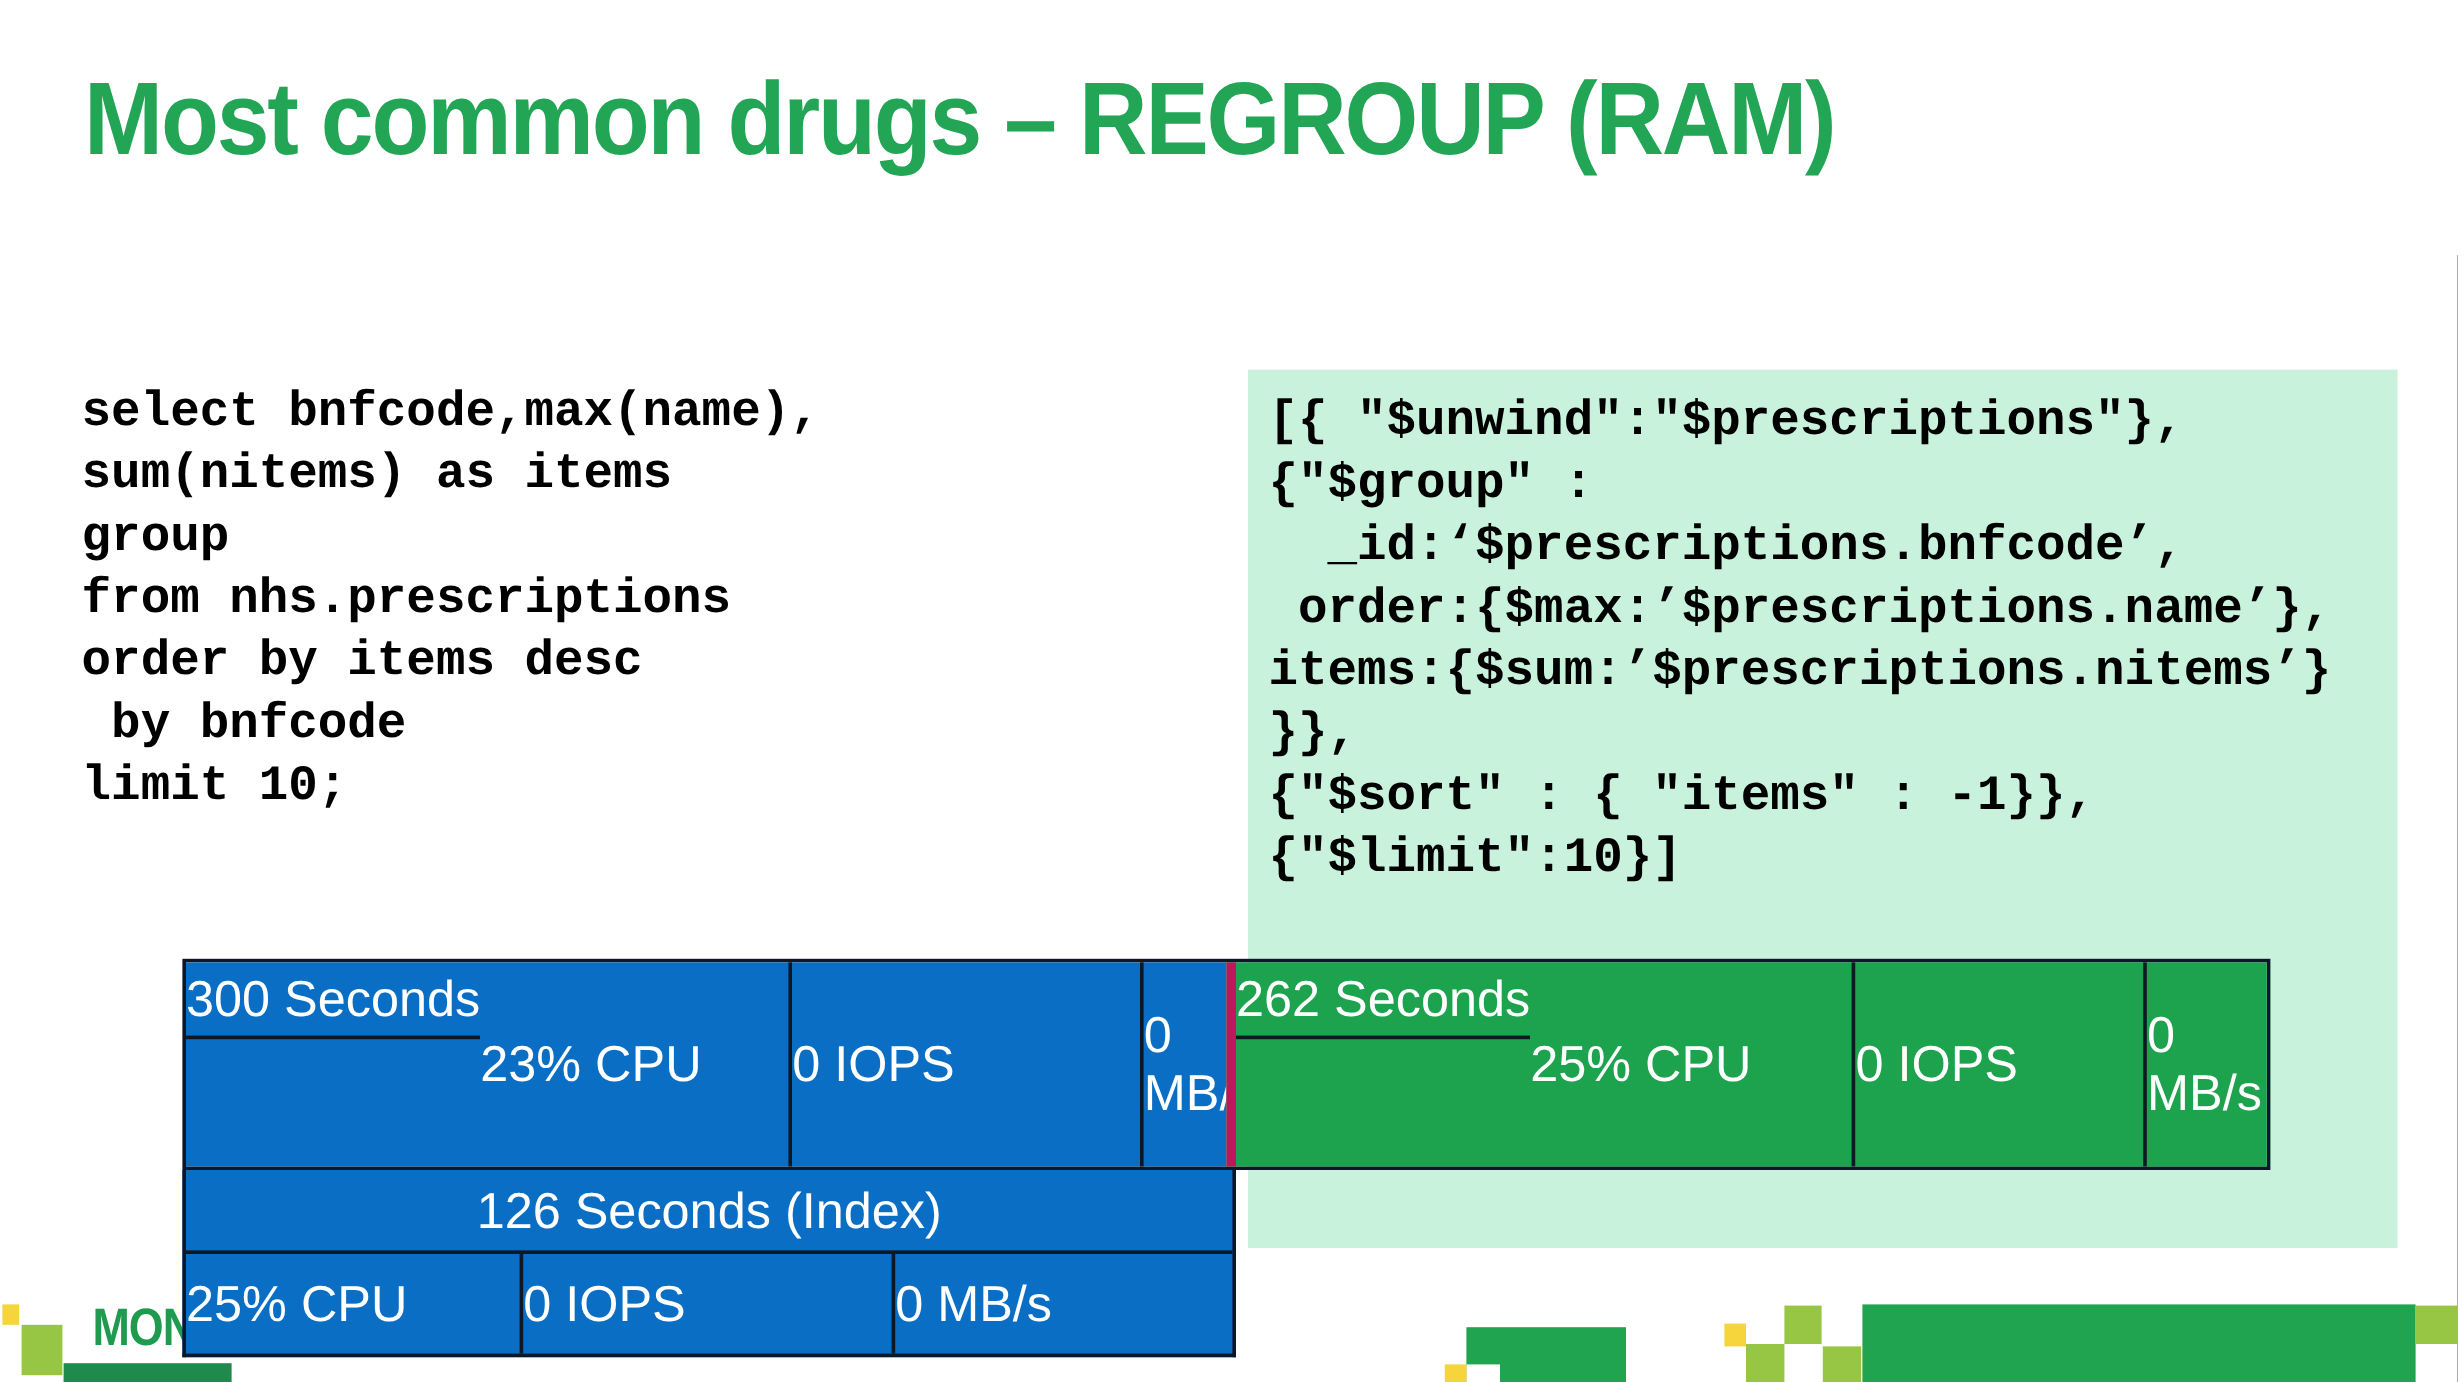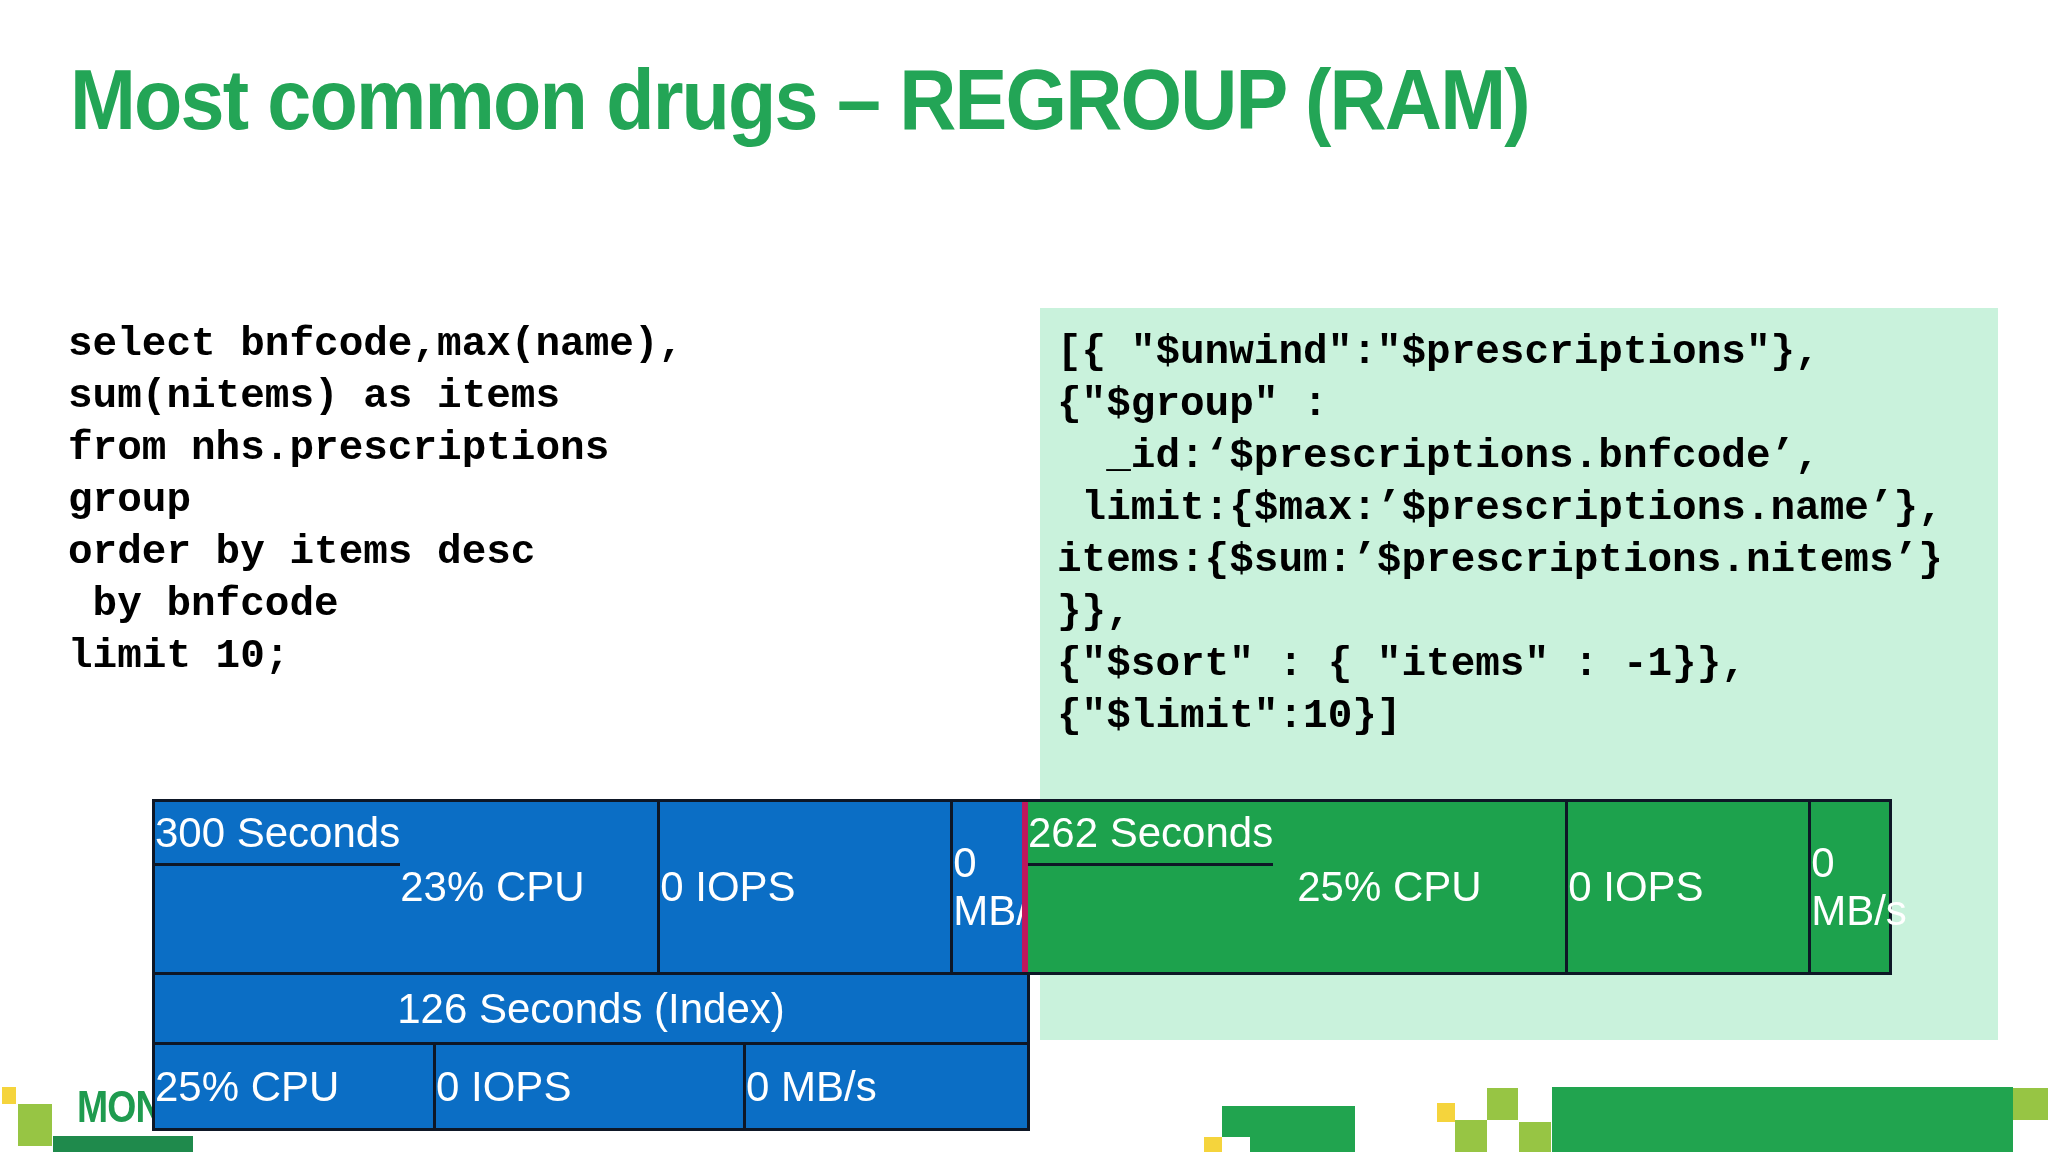--- a/index.html
+++ b/index.html
@@ -20,21 +20,21 @@
   .mongo-box{position:absolute;left:1040px;top:308px;width:958px;height:732px;
              background:#c9f2dc;z-index:1;}
   .mongo-code{left:1057px;top:326px;}
 
   
   .tbl{position:absolute;z-index:5;box-sizing:border-box;border:3px solid #0e1726;
        color:#ffffff;font-size:42px;}
   .tbl-upper{left:152px;top:799px;width:1740px;height:176px;display:flex;}
   .half{width:870px;height:100%;display:flex;flex-direction:row;box-sizing:border-box;}
   .half.blue{background:#0b6ec5;}
-  .half.green{background:#1da24d;border-left:6px solid #be185d;gap:24px;}
+  .half.green{background:#1da24d;border-left:8px solid #be185d;}
   .hdr{height:64px;display:flex;align-items:center;justify-content:center;
        border-bottom:3px solid #0e1726;box-sizing:border-box;flex:0 0 auto;}
   .cells{display:flex;flex:1 1 auto;}
   .cell{display:flex;align-items:center;box-sizing:border-box;}
   .cell + .cell{border-left:3px solid #0e1726;}
   .tbl-lower{left:152px;top:975px;width:878px;height:156px;background:#0b6ec5;
              display:flex;flex-direction:column;border-top-width:0;}
   .tbl-lower .hdr{height:70px;}
 
   
@@ -57,33 +57,33 @@
 </head>
 <body>
 
 <div class="slide">
 
   <div class="title">Most common drugs – REGROUP (RAM)</div>
 
   <div class="code sql-code">
     <div class="ln">select bnfcode,max(name),</div>
     <div class="ln">sum(nitems) as items</div>
+    <div class="ln">group</div>
     <div class="ln">from nhs.prescriptions</div>
-    <div class="ln">group</div>
     <div class="ln">order by items desc</div>
     <div class="ln"> by bnfcode</div>
     <div class="ln">limit 10;</div>
   </div>
 
   <div class="mongo-box"></div>
   <div class="code mongo-code">
     <div class="ln">[{ "$unwind":"$prescriptions"},</div>
     <div class="ln">{"$group" :</div>
     <div class="ln">  _id:‘$prescriptions.bnfcode’,</div>
-    <div class="ln"> limit:{$max:’$prescriptions.name’},</div>
+    <div class="ln"> order:{$max:’$prescriptions.name’},</div>
     <div class="ln">items:{$sum:’$prescriptions.nitems’}</div>
     <div class="ln">}},</div>
     <div class="ln">{"$sort" : { "items" : -1}},</div>
     <div class="ln">{"$limit":10}]</div>
   </div>
 
   <div class="tbl tbl-upper">
     <div class="half blue">
       <div class="hdr">300 Seconds</div>
       <div class="cells">

